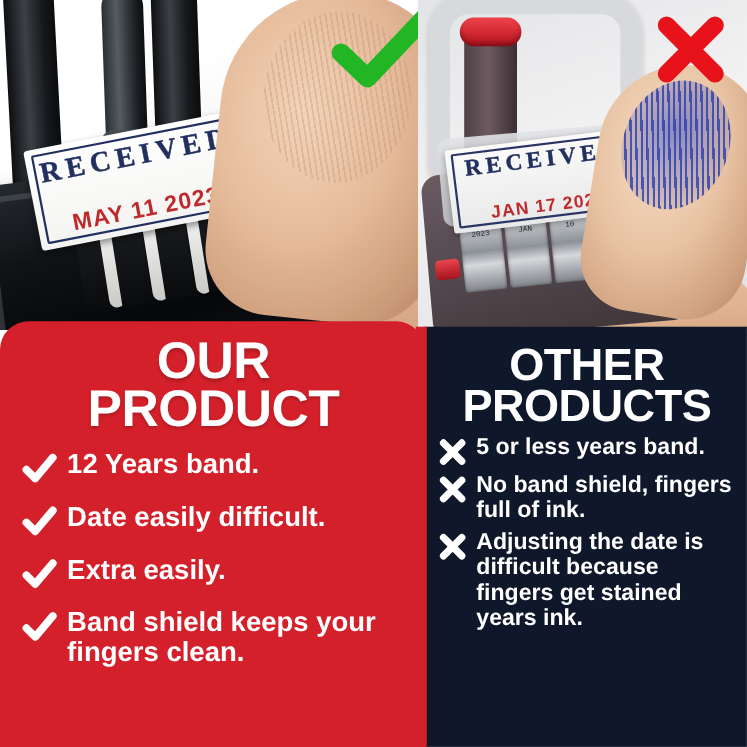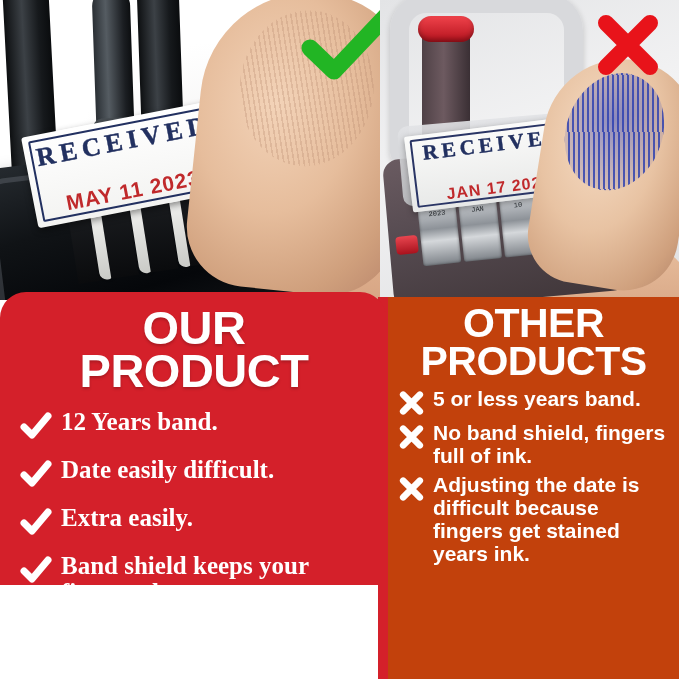--- a/index.html
+++ b/index.html
@@ -89,38 +89,38 @@
   .ink-stain{position:absolute;left:22px;top:14px;width:96px;height:120px;border-radius:50%;
        transform:rotate(12deg);
        background:repeating-linear-gradient(68deg, rgba(40,60,175,.80) 0 2px, rgba(255,255,255,0) 2px 5px),
                   radial-gradient(ellipse at 45% 40%, rgba(55,75,190,.55) 0%, rgba(55,75,190,.16) 65%, transparent 85%);}
   .palm-right{position:absolute;left:120px;top:240px;width:190px;height:90px;border-radius:50px;
        background:linear-gradient(170deg,#ecc5a5,#d29e7c);transform:rotate(7deg);}
   .cross-mark{position:absolute;left:213px;top:10px;width:70px;height:70px;}
 
   
   .panel{position:absolute;bottom:0;box-sizing:border-box;}
-  .panel-red{left:0;top:292px;width:386px;height:293px;background:#d4202a;
+  .panel-red{left:0;top:292px;width:386px;height:387px;background:#d4202a;
        border-top-left-radius:26px;border-top-right-radius:26px;z-index:3;
        padding:14px 18px 0 20px;}
-  .panel-black{left:386px;top:297px;width:293px;height:382px;background:#c2410c;z-index:2;
-       padding:8px 10px 0 12px;}
+  .panel-black{left:386px;top:297px;width:293px;height:382px;background:#0f172a;z-index:2;
+       padding:16px 10px 0 12px;}
   .panel-black::before{content:"";position:absolute;left:-8px;top:0;width:10px;height:100%;
        background:#d4202a;z-index:-1;}
 
   .headline{color:#fff;font-weight:900;text-align:center;line-height:.92;
        letter-spacing:-0.5px;margin:0;
        text-shadow:0 2px 3px rgba(0,0,0,.20);}
   .panel-red .headline{font-size:47px;}
   .panel-black .headline{font-size:41px;text-shadow:none;}
   .headline span{display:block;}
 
   .list{list-style:none;margin:0;padding:0;}
   .item{display:flex;align-items:flex-start;color:#fff;font-weight:700;}
-  .panel-red .item{font-size:25px;line-height:1.06;margin-top:17px;font-family:Liberation Serif, serif;}
+  .panel-red .item{font-size:25px;line-height:1.06;margin-top:17px;}
   .panel-black .item{font-size:21px;line-height:1.09;margin-top:6px;}
   .mark{flex:0 0 auto;display:block;}
   .panel-red .mark{width:32px;height:28px;margin-right:9px;margin-top:3px;}
   .panel-black .mark{width:27px;height:26px;margin-right:8px;margin-top:2px;}
   .item-text{display:block;}
   .panel-red .list{margin-top:10px;}
   .panel-black .list{margin-top:8px;}
 </style>
 </head>
 <body>

